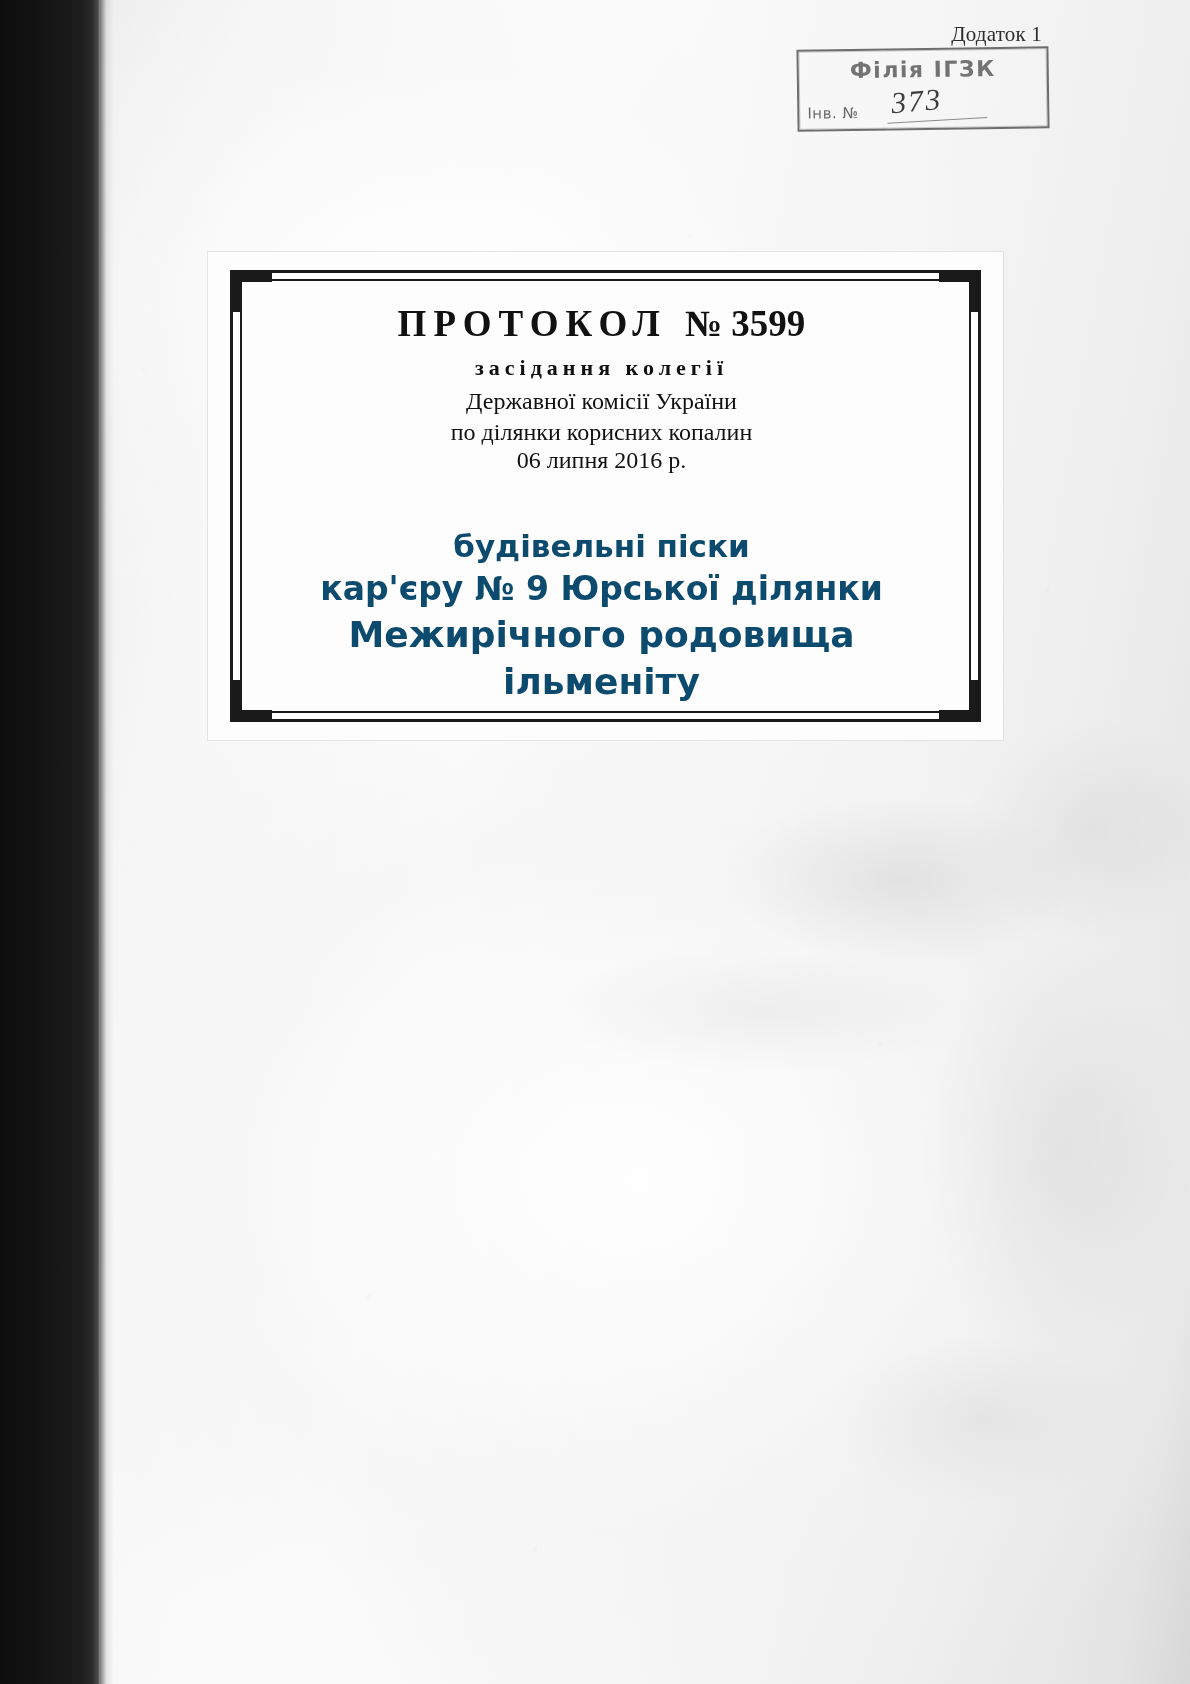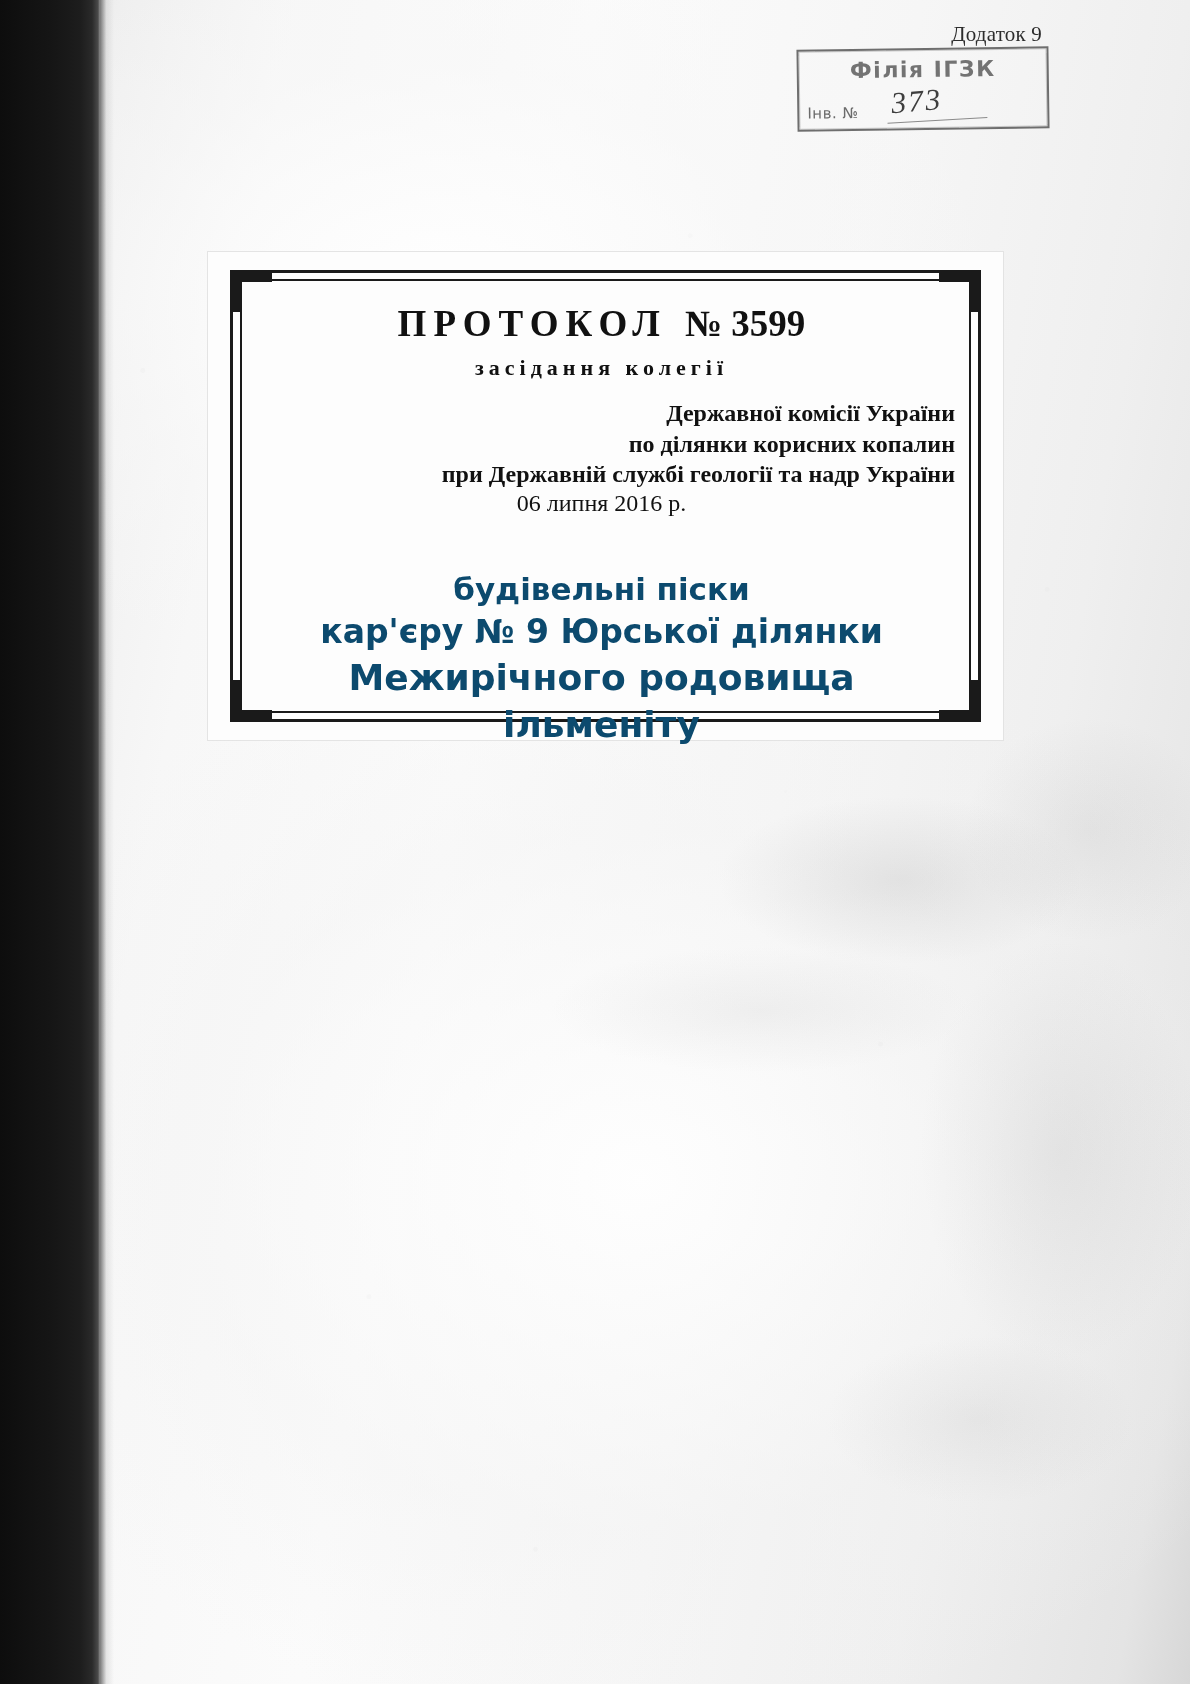--- a/index.html
+++ b/index.html
@@ -177,27 +177,26 @@
     font-weight: bold;
     letter-spacing: 1px;
     margin-bottom: 10px;
   }
   #protocol-word { letter-spacing: 7px; }
   #protocol-number { letter-spacing: 0px; margin-left: 18px; }
   #subtitle-1 {
     font-size: 22px;
     font-weight: bold;
     letter-spacing: 5px;
-    margin-bottom: 17px;
+    margin-bottom: 5px;
   }
   .subtitle {
     font-size: 24px;
-    font-weight: bold;
+    font-weight: normal;
     line-height: 1.28;
-    text-align: right;
   }
   #meeting-date {
     font-size: 24px;
     font-weight: normal;
   }
   #mineral-block {
     margin-top: 52px;
     font-family: "DejaVu Sans", sans-serif;
     font-weight: bold;
     color: #0c4a6e;
@@ -209,21 +208,21 @@
 </head>
 <body>
 
 <div id="page">
   <div id="grain"></div>
   <div id="smudges"></div>
 
   <div id="binding"></div>
   <div id="binding-edge"></div>
 
-  <div id="appendix">Додаток 9</div>
+  <div id="appendix">Додаток 1</div>
 
   <div id="stamp">
     <div id="stamp-title">Філія ІГЗК</div>
     <div id="stamp-inv-label">Інв. №</div>
     <div id="stamp-inv-value">373</div>
     <div id="stamp-underline"></div>
   </div>
 
   <div id="title-card">
     <div id="frame-outer"></div>
@@ -233,21 +232,20 @@
     <div class="corner bl"></div>
     <div class="corner br"></div>
 
     <div id="title-content">
       <div id="protocol-line">
         <span id="protocol-word">ПРОТОКОЛ</span><span id="protocol-number">№ 3599</span>
       </div>
       <div id="subtitle-1">засідання колегії</div>
       <div class="subtitle">Державної комісії України</div>
       <div class="subtitle">по ділянки корисних копалин</div>
-      <div class="subtitle">при Державній службі геології та надр України</div>
       <div id="meeting-date">06 липня 2016 р.</div>
 
       <div id="mineral-block">
         <div id="mineral-line-1">будівельні піски</div>
         <div id="mineral-line-2">кар'єру № 9 Юрської ділянки</div>
         <div id="mineral-line-3">Межирічного родовища ільменіту</div>
       </div>
     </div>
   </div>
 </div>

